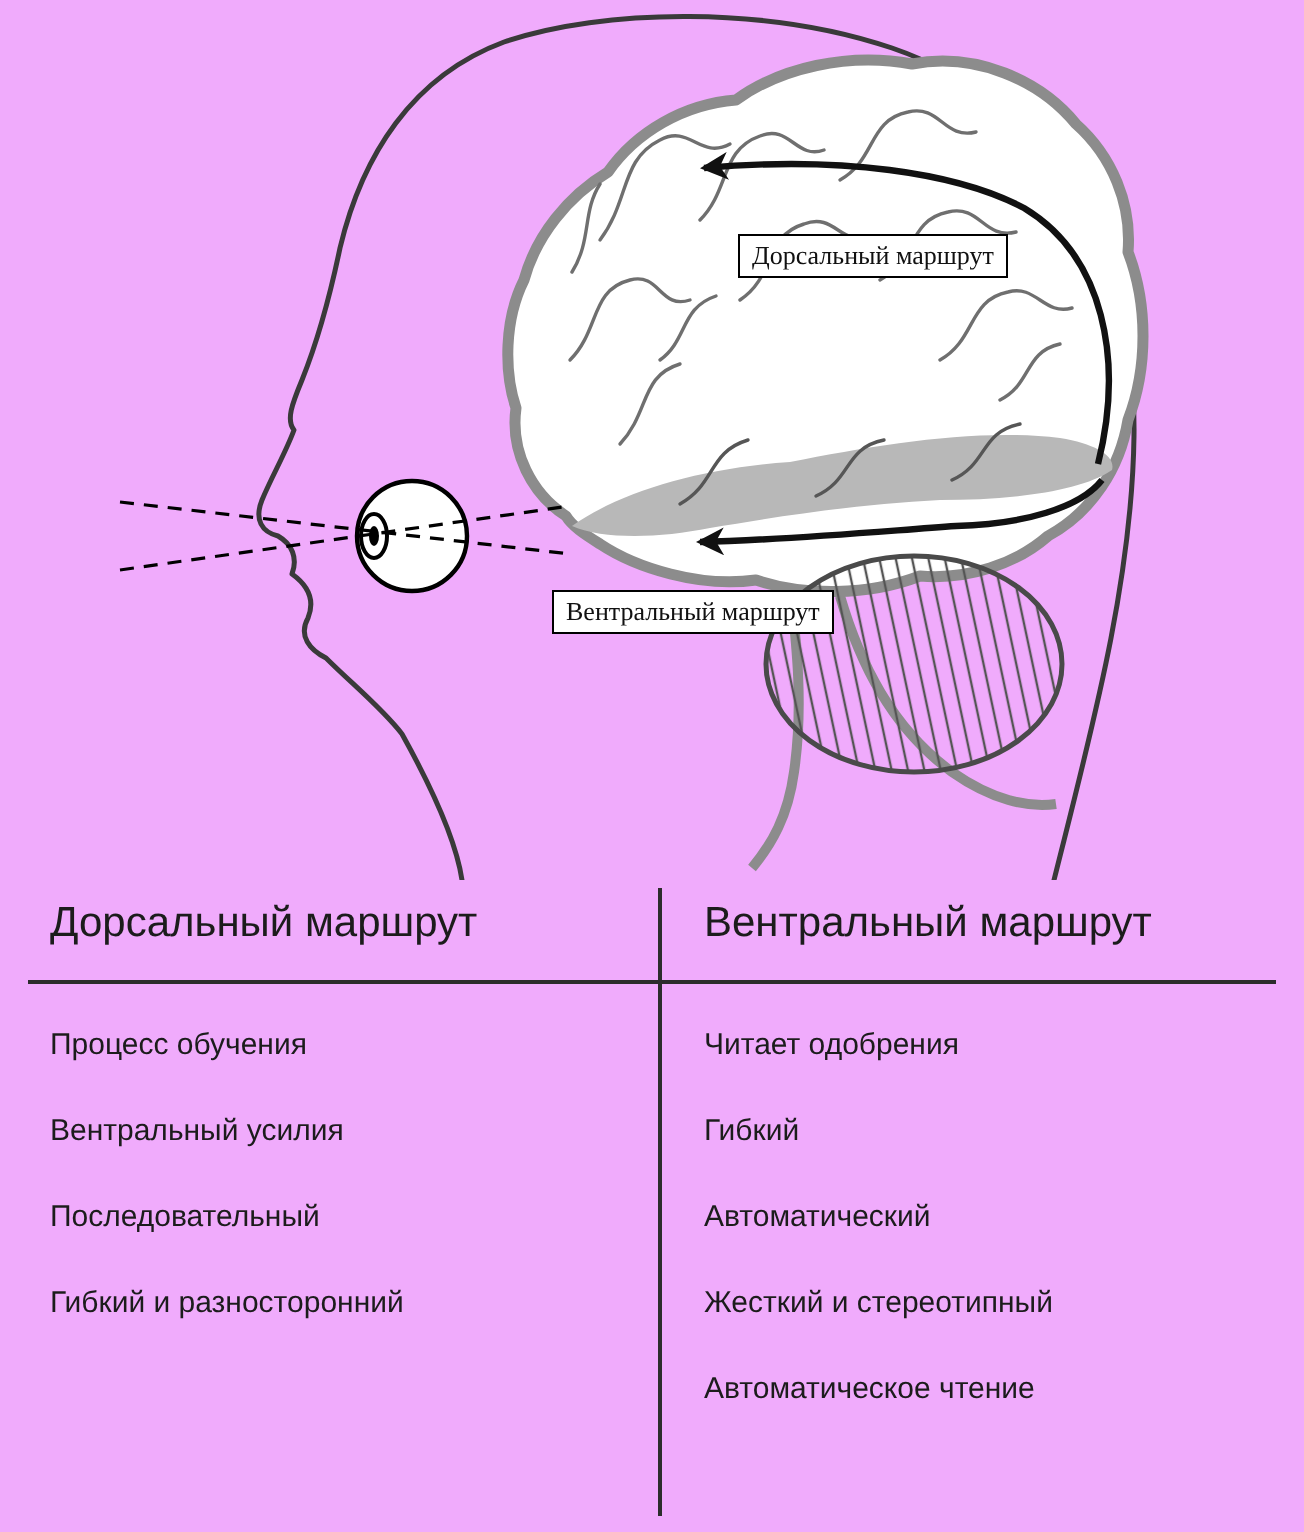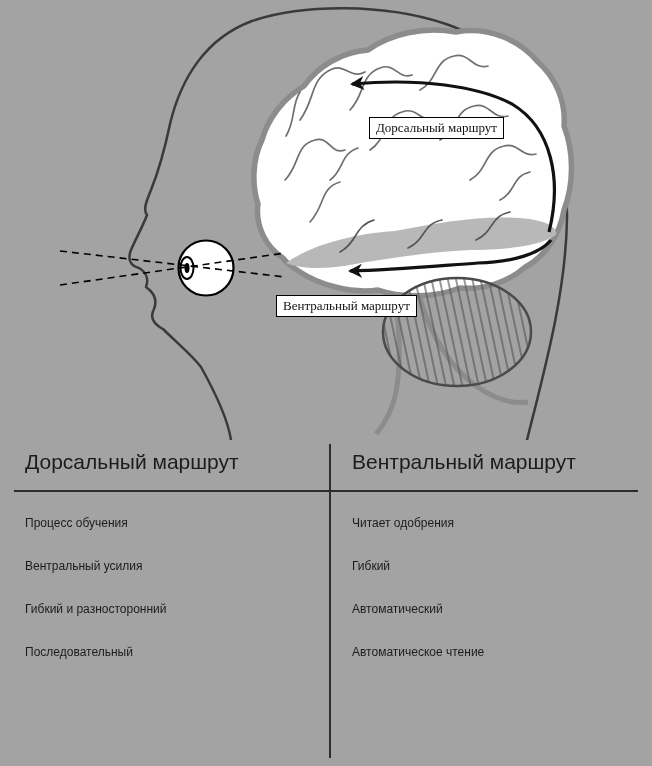--- a/index.html
+++ b/index.html
@@ -1,19 +1,19 @@
 <!DOCTYPE html>
 <html><head>
 <meta charset="utf-8">
 <style>
   html,body{margin:0;padding:0;background:#ffffff;}
   .page{
     position:relative;
     width:652px;height:766px;
-    background:#a3a3a3;
+    background:#f0abfc;
     font-family:"Liberation Sans", sans-serif;
     overflow:hidden;
   }
   .figure{position:absolute;left:0;top:0;width:652px;height:440px;}
   .figure svg{position:absolute;left:0;top:0;}
   .route-label{
     position:absolute;
     background:#ffffff;
     border:1px solid #000;
     font-family:"Liberation Serif", serif;
@@ -32,21 +32,21 @@
   .col{position:absolute;top:0;width:295px;color:#1c1c1c;}
   .col.left{left:25px;}
   .col.right{left:352px;}
   .hdr{
     position:absolute;top:10px;left:0;
     font-size:21px;font-weight:400;color:#1c1c1c;
   }
   .rows{position:absolute;top:61px;left:0;right:0;}
   .cell{
     height:43px;display:flex;align-items:center;
-    font-size:12px;color:#1c1c1c;
+    font-size:15px;color:#1c1c1c;
   }
 </style>
 </head>
 <body>
 
 <div class="page">
 
   <div class="figure">
     <svg width="652" height="440" viewBox="0 0 652 440">
       <defs>
@@ -140,29 +140,30 @@
 
   <div class="cmp-table">
     <div class="vline"></div>
     <div class="hline"></div>
 
     <div class="col left">
       <div class="hdr">Дорсальный маршрут</div>
       <div class="rows">
         <div class="cell">Процесс обучения</div>
         <div class="cell">Вентральный усилия</div>
+        <div class="cell">Последовательный</div>
         <div class="cell">Гибкий и разносторонний</div>
-        <div class="cell">Последовательный</div>
       </div>
     </div>
 
     <div class="col right">
       <div class="hdr">Вентральный маршрут</div>
       <div class="rows">
         <div class="cell">Читает одобрения</div>
         <div class="cell">Гибкий</div>
         <div class="cell">Автоматический</div>
+        <div class="cell">Жесткий и стереотипный</div>
         <div class="cell">Автоматическое чтение</div>
       </div>
     </div>
   </div>
 
 </div>
 
 </body></html>

